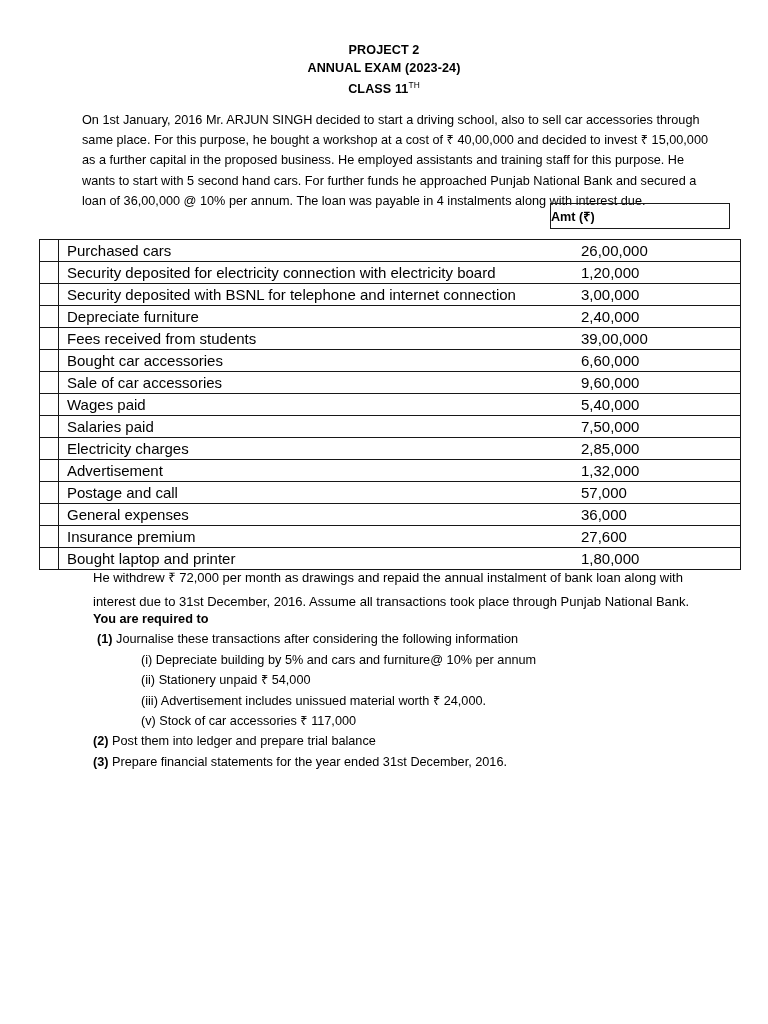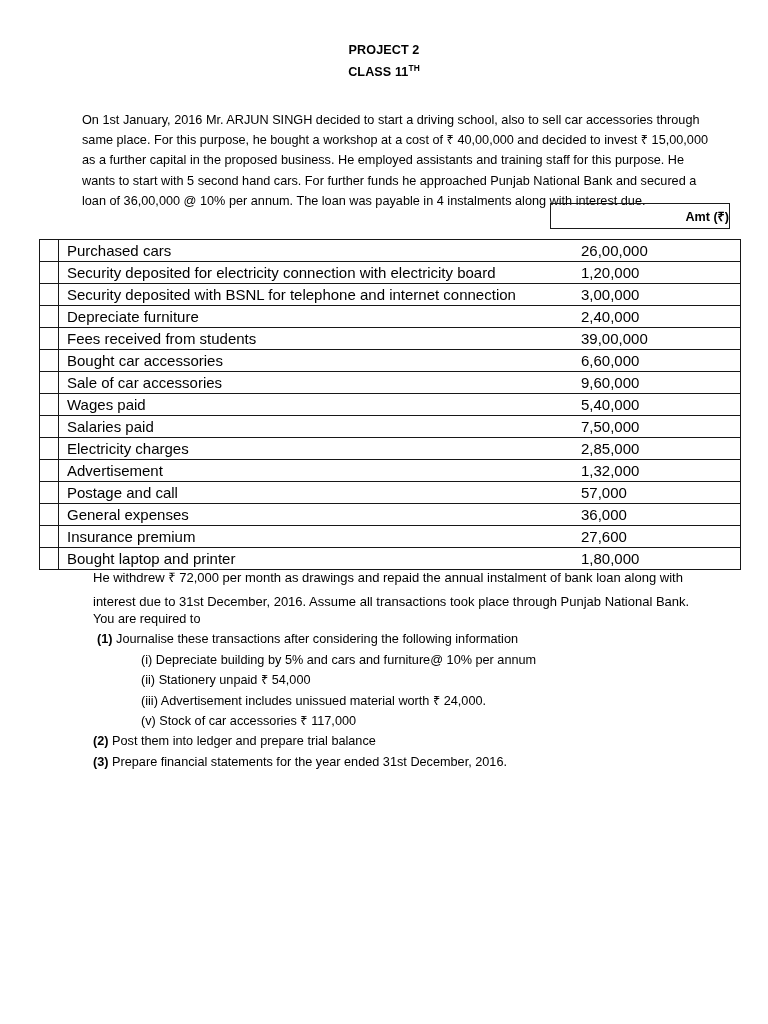--- a/index.html
+++ b/index.html
@@ -35,21 +35,21 @@
   }
   .doc-header .hline {
     font-weight: bold;
     font-size: 12.6px;
     letter-spacing: 0.1px;
     display: block;
   }
   .sup {
     font-size: 8.4px;
     vertical-align: 5px;
-    font-weight: bold;
+    font-weight: normal;
     text-align: center;
   }
 
   
   .intro {
     position: absolute;
     left: 82px;
     top: 97px;
     width: 635px;
     font-size: 12.7px;
@@ -69,21 +69,21 @@
   .amt-box {
     position: absolute;
     left: 550px;
     top: 203px;
     width: 180px;
     height: 26px;
     border: 1.6px solid #1a1a1a;
     box-sizing: border-box;
     display: flex;
     align-items: center;
-    justify-content: flex-end;
+    justify-content: flex-start;
   }
   .amt-box span {
     font-weight: bold;
     font-size: 12.6px;
   }
 
   
   .data-table {
     position: absolute;
     left: 39px;
@@ -129,21 +129,21 @@
   
   .req {
     position: absolute;
     left: 93px;
     top: 609px;
     width: 640px;
     font-size: 12.7px;
     line-height: 20.4px;
   }
   .req .bold-lead {
-    font-weight: normal;
+    font-weight: bold;
   }
   .req .lvl1 {
     padding-left: 4px;
   }
   .req .lvl2 {
     padding-left: 48px;
   }
   .req .num {
     font-weight: bold;
   }
@@ -152,20 +152,21 @@
     white-space: nowrap;
   }
 </style>
 </head>
 <body>
 
 <div class="page">
 
   <div class="doc-header">
     <span class="hline">PROJECT 2</span>
+    <span class="hline">ANNUAL EXAM (2023-24)</span>
     <span class="hline"><span>CLASS 11</span><span class="sup">TH</span></span>
   </div>
 
   <p class="intro">On 1st January, 2016 Mr. ARJUN SINGH decided to start a driving school, also to sell car accessories through same place. For this purpose, he bought a workshop at a cost of ₹ 40,00,000 and decided to invest ₹ 15,00,000 as a further capital in the proposed business. He employed assistants and training staff for this purpose. He wants to start with 5 second hand cars. For further funds he approached Punjab National Bank and secured a loan of 36,00,000 @ 10% per annum. The loan was payable in 4 instalments along with interest due.</p>
 
   <div class="amt-box">
     <span>Amt (₹)</span>
   </div>
 
   <table class="data-table">

